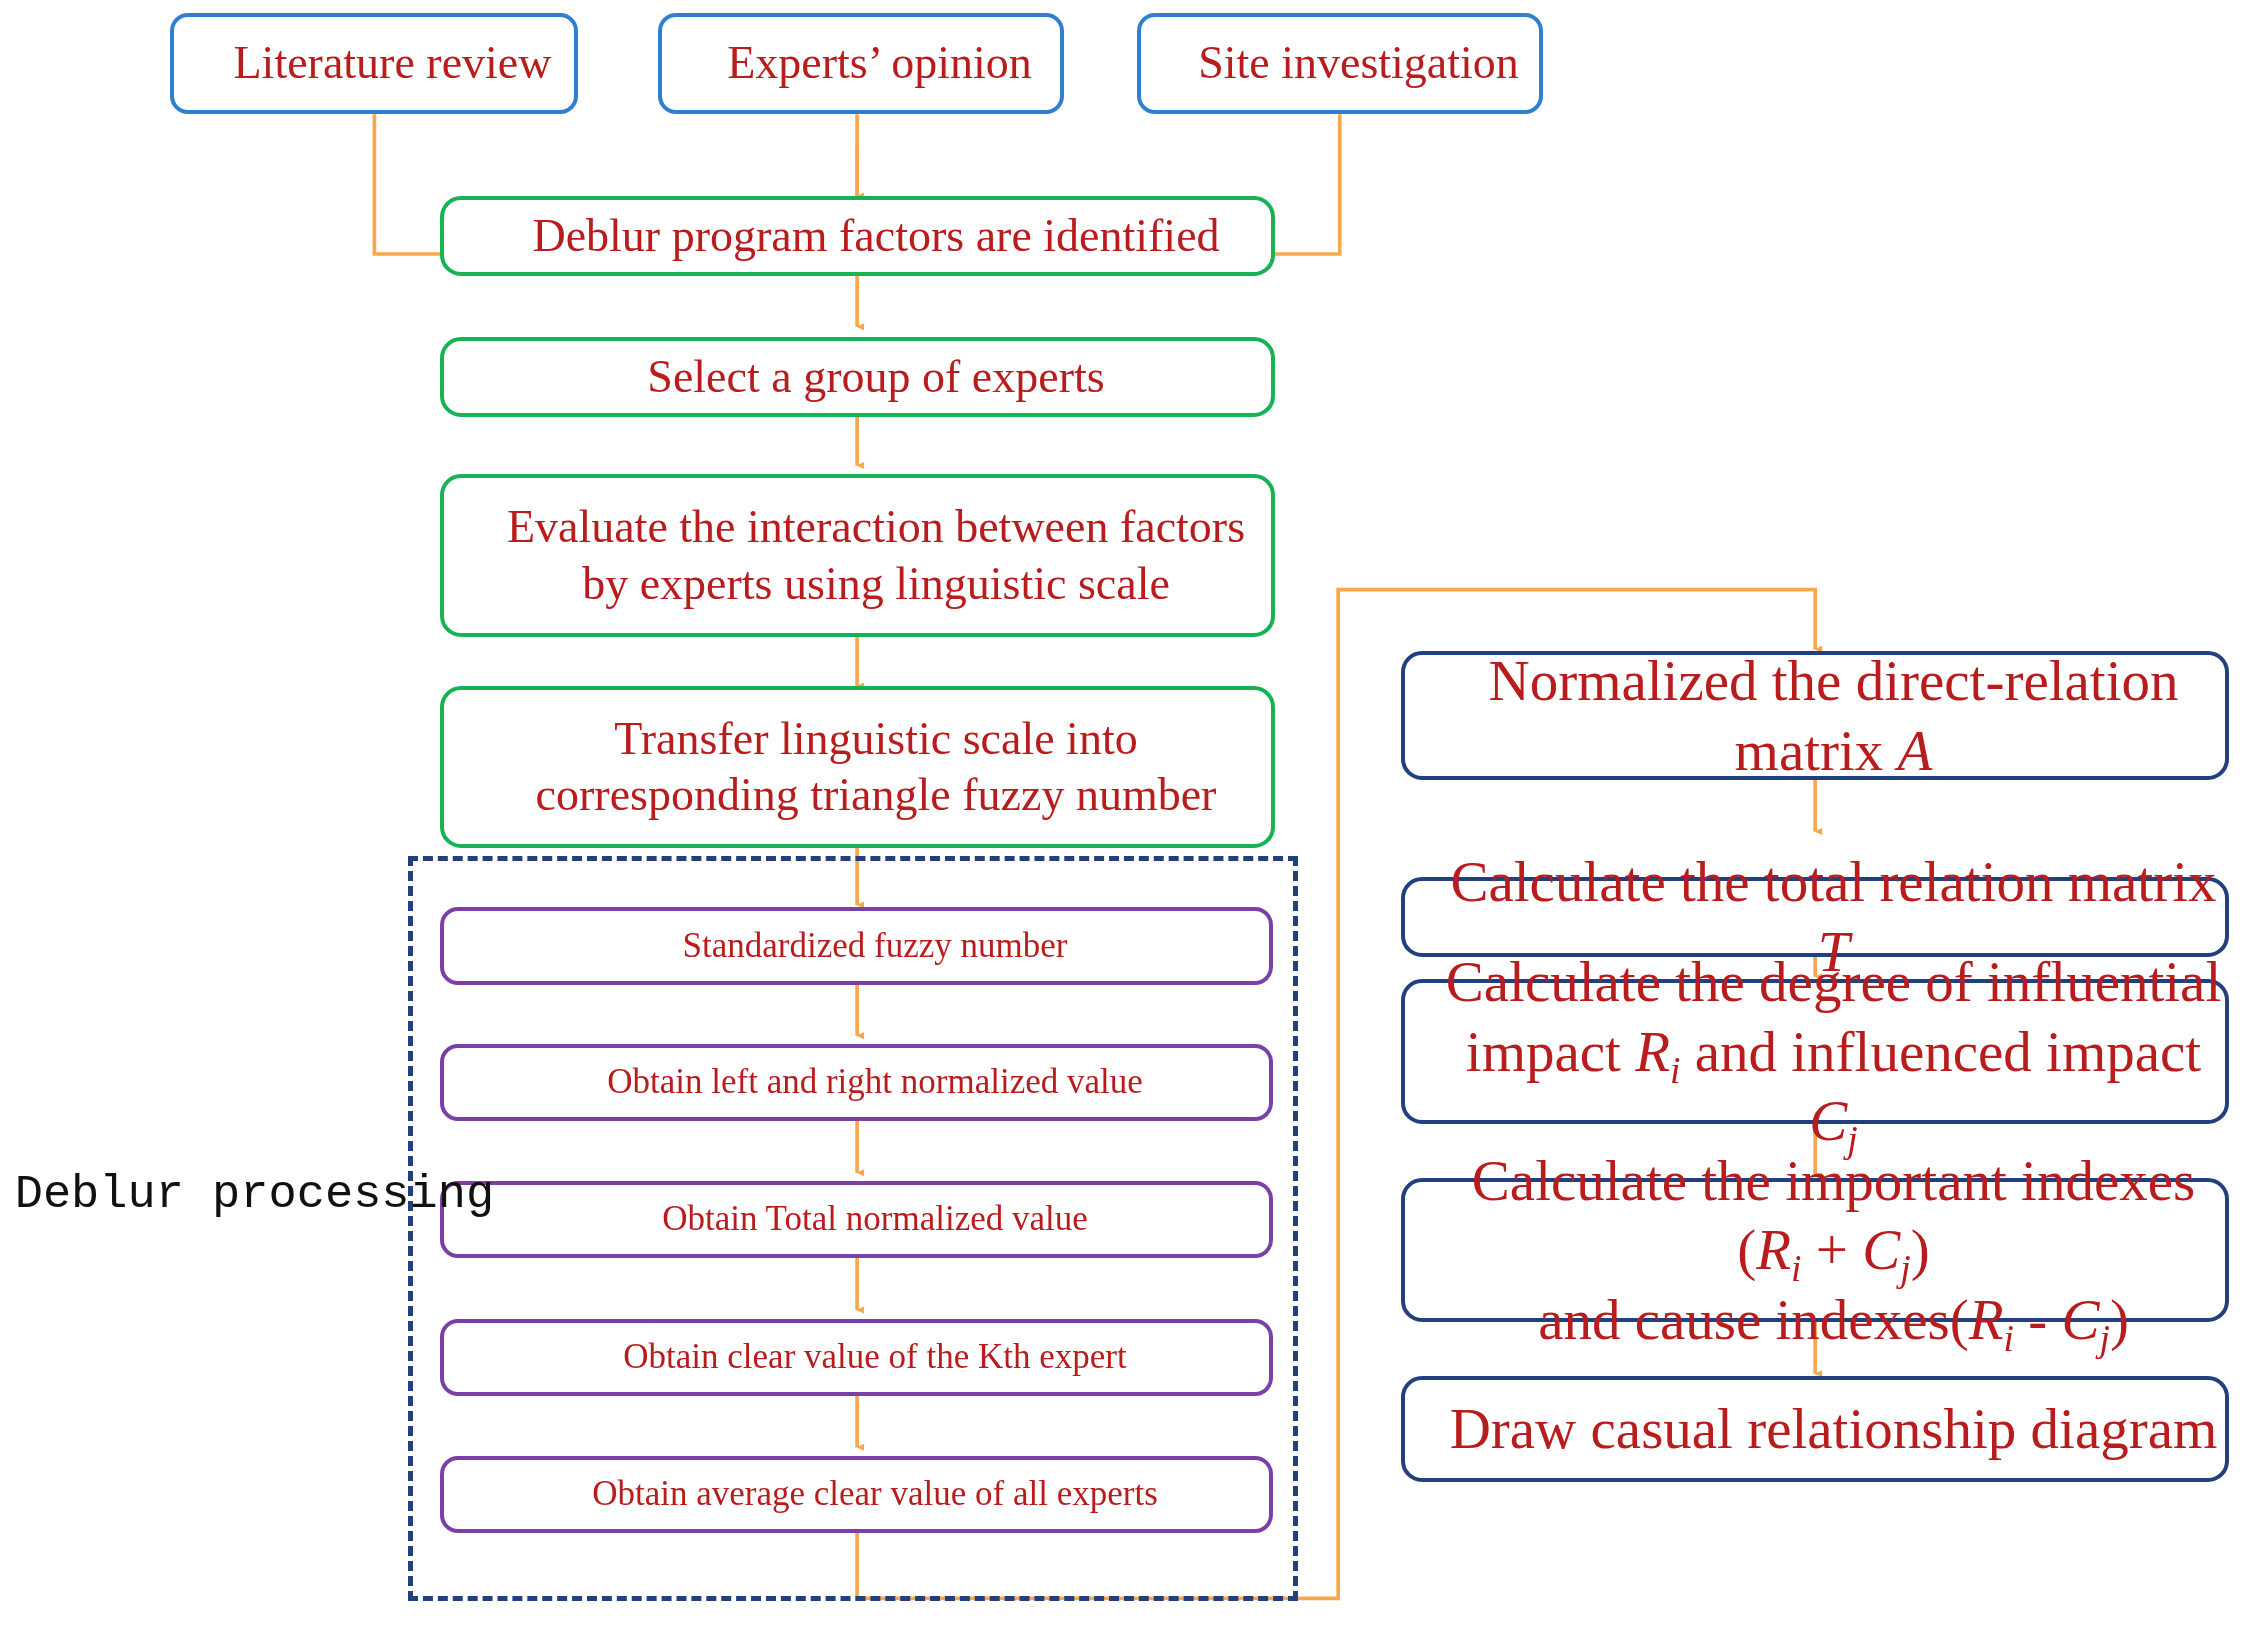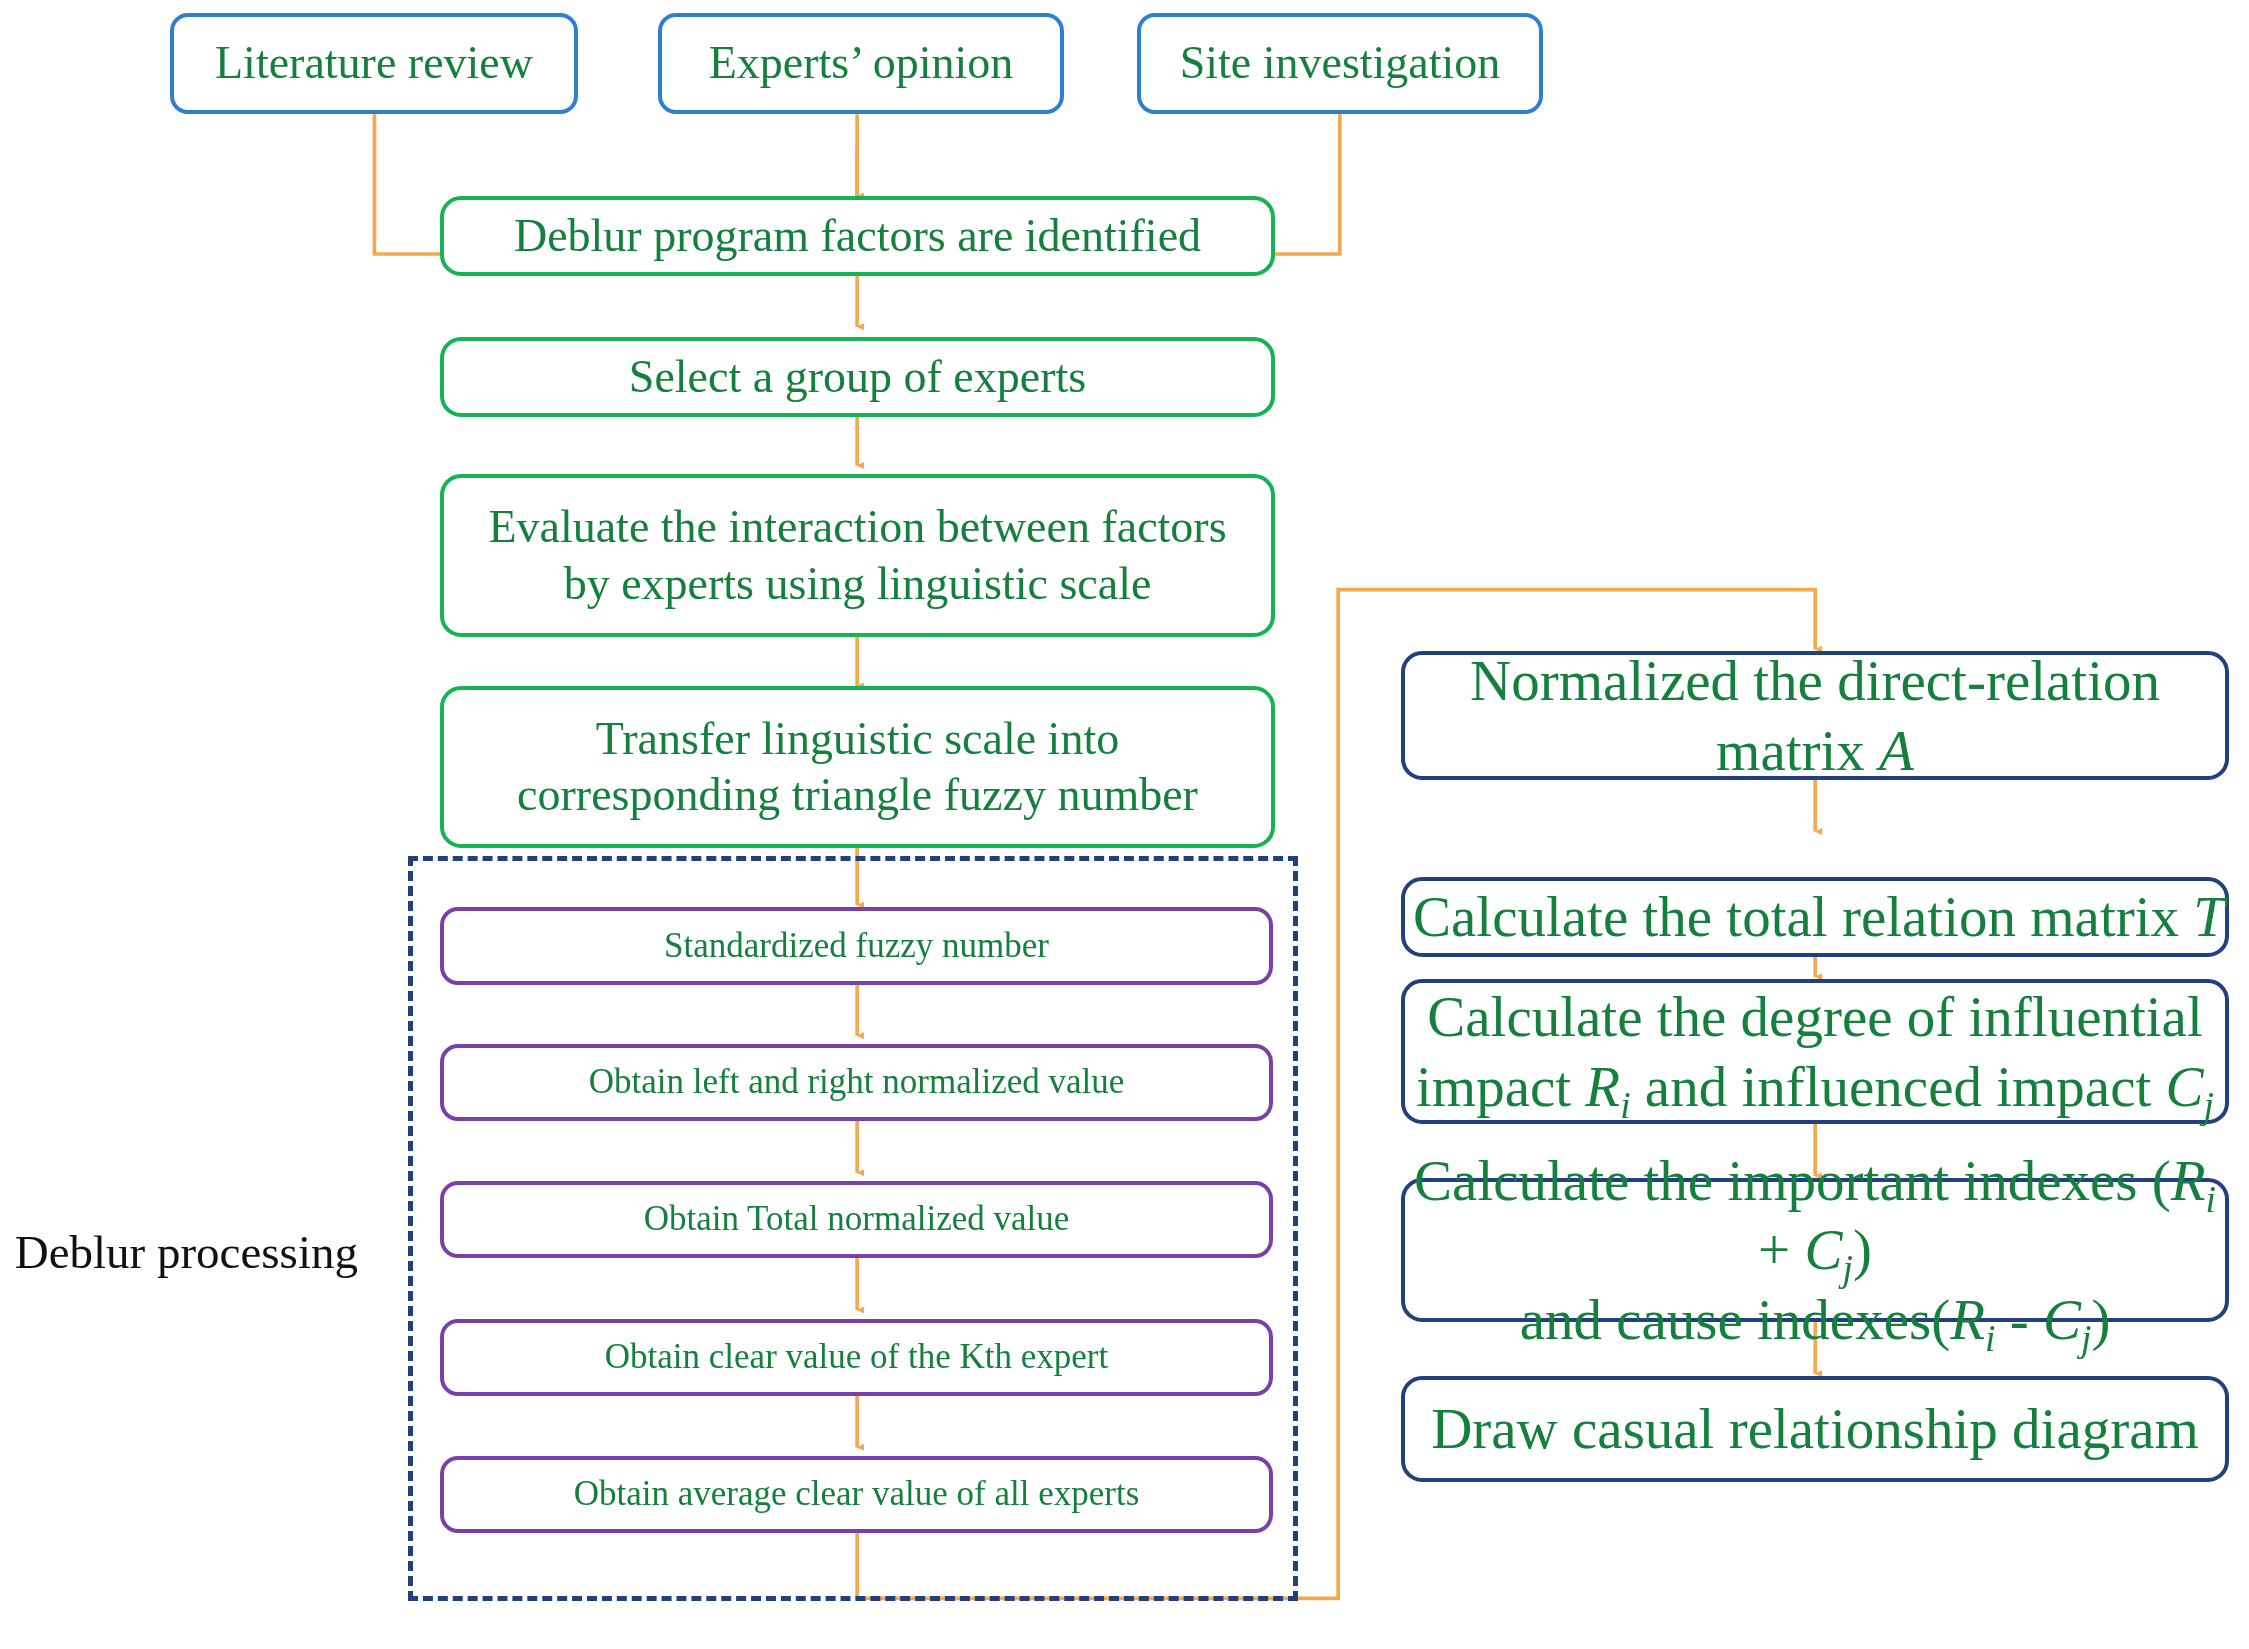--- a/index.html
+++ b/index.html
@@ -24,23 +24,24 @@
     pointer-events: none;
   }
   .node {
     position: absolute;
     box-sizing: border-box;
     background: #ffffff;
     display: flex;
     align-items: center;
     justify-content: center;
     text-align: center;
-    color: #15803d;
+    color: #b91c1c;
     line-height: 1.22;
     z-index: 3;
+    padding-left: 37px;
   }
   .node-src {
     border: 4.1px solid #2E7FCF;
     border-radius: 18px;
     font-size: 46px;
   }
   .node-green {
     border: 4.9px solid #16B355;
     border-radius: 21px;
     font-size: 46px;
@@ -143,21 +144,21 @@
     <span class="txt">by experts using linguistic scale</span>
   </div>
 
   <div class="node node-green" style="left:440px; top:686px; width:835px; height:162px; flex-direction:column;">
     <span class="txt">Transfer linguistic scale into</span>
     <span class="txt">corresponding triangle fuzzy number</span>
   </div>
 
   <div class="dashed-group" style="left:408px; top:856px; width:890px; height:745px;"></div>
 
-  <div class="group-label" style="left:14.7px; top:1225px;">Deblur processing</div>
+  <div class="group-label" style="left:14.7px; top:1168px;font-family:Liberation Mono, monospace;">Deblur processing</div>
 
   <div class="node node-purple" style="left:440px; top:907px; width:833px; height:78px;">
     <span class="txt">Standardized fuzzy number</span>
   </div>
 
   <div class="node node-purple" style="left:440px; top:1044px; width:833px; height:77px;">
     <span class="txt">Obtain left and right normalized value</span>
   </div>
 
   <div class="node node-purple" style="left:440px; top:1181px; width:833px; height:77px;">

